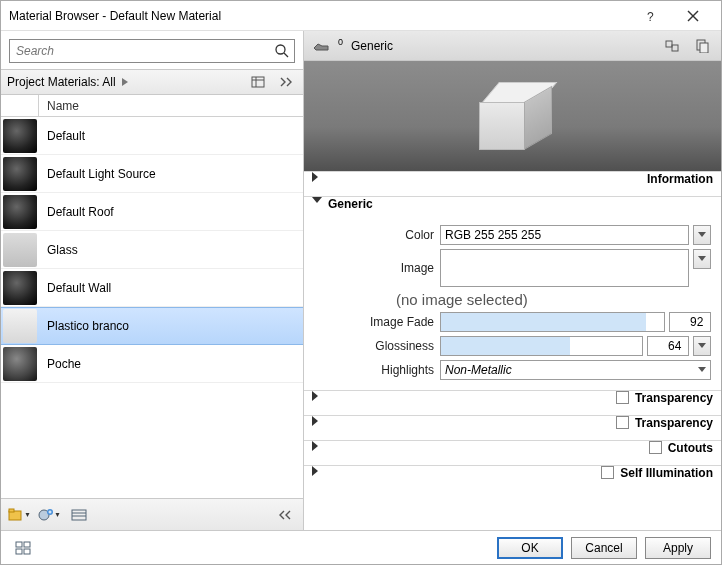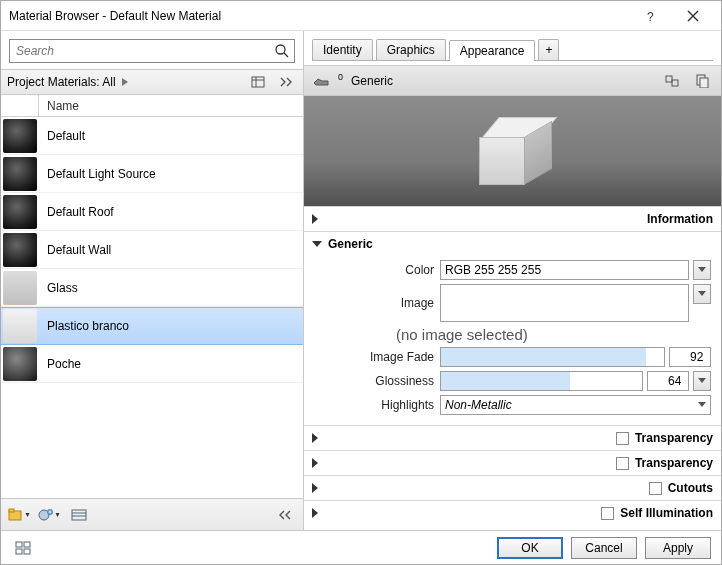--- a/index.html
+++ b/index.html
@@ -59,21 +59,21 @@
 
   .preview { height: 110px; background: linear-gradient(#8c8c8c 0%, #7a7a7a 60%, #505050 100%); display: flex; align-items: center; justify-content: center; }
   .cube { width: 68px; height: 68px; position: relative; }
   .cube .face { position: absolute; }
   .cube .top { width: 58px; height: 22px; background: #f1f1f1; transform: skewX(-40deg); left: 11px; top: 0; border: 1px solid #ccc; }
   .cube .front { width: 46px; height: 48px; background: linear-gradient(#eaeaea,#cfcfcf); left: 0; top: 20px; border: 1px solid #bbb; }
   .cube .side { width: 28px; height: 48px; background: linear-gradient(#c2c2c2,#a8a8a8); left: 45px; top: 20px; transform: skewY(-30deg); transform-origin: left top; border: 1px solid #aaa; }
 
   .props { flex: 1; overflow-y: auto; padding: 0; }
   .sect { border-top: 1px solid #d6d6d6; }
-  .secthdr { display: flex; align-items: center; height: 24px; padding: 0 8px; gap: 6px; }
+  .secthdr { display: flex; height: 24px; padding: 0 8px; gap: 6px; }
   .secthdr .tri { width: 0; height: 0; display: inline-block; }
   .tri.right { border-top: 5px solid transparent; border-bottom: 5px solid transparent; border-left: 6px solid #333; }
   .tri.down { border-left: 5px solid transparent; border-right: 5px solid transparent; border-top: 6px solid #333; }
   .secthdr .lbl { font-weight: bold; }
   .secthdr .chk { width: 13px; height: 13px; border: 1px solid #888; background: #fff; }
 
   .sectbody { padding: 0 10px 6px 10px; }
   .prow { display: flex; align-items: center; margin: 4px 0; gap: 6px; }
   .prow .plabel { width: 120px; text-align: right; color: #222; }
   .prow .pval { flex: 1; display: flex; gap: 4px; align-items: stretch; }
@@ -166,26 +166,26 @@
           </div>
           <div class="matrow">
             <div class="thumb dark"></div>
             <div class="name">Default Light Source</div>
           </div>
           <div class="matrow">
             <div class="thumb dark"></div>
             <div class="name">Default Roof</div>
           </div>
           <div class="matrow">
+            <div class="thumb glass"></div>
+            <div class="name">Glass</div>
+          </div>
+          <div class="matrow">
             <div class="thumb dark"></div>
             <div class="name">Default Wall</div>
-          </div>
-          <div class="matrow">
-            <div class="thumb glass"></div>
-            <div class="name">Glass</div>
           </div>
           <div class="matrow selected">
             <div class="thumb white"></div>
             <div class="name">Plastico branco</div>
           </div>
           <div class="matrow">
             <div class="thumb poche"></div>
             <div class="name">Poche</div>
           </div>
         </div>
@@ -218,29 +218,20 @@
         <div class="ibtn">
           <svg width="14" height="10" viewBox="0 0 14 10">
               <polyline points="6,1 2,5 6,9" stroke="#555" fill="none" stroke-width="1.4"></polyline>
               <polyline points="12,1 8,5 12,9" stroke="#555" fill="none" stroke-width="1.4"></polyline>
             </svg>
         </div>
       </div>
     </div>
 
     <div class="right">
-      <div class="righttop">
-        <div class="tabrow" id="tabrow">
-            <div class="tab">Identity</div>
-            <div class="tab">Graphics</div>
-            <div class="tab active">Appearance</div>
-            <div class="tab plus">+</div>
-          </div>
-        <div class="tabunder"></div>
-      </div>
 
       <div class="genbar">
         <span class="gicon">
           <svg width="18" height="12" viewBox="0 0 18 12">
               <path d="M2 8 L6 4 L10 6 L16 6 L16 10 L4 10 Z" fill="#888" stroke="#555"></path>
             </svg>
         </span>
         <span class="badge">
           <span class="n">0</span>
         </span>

